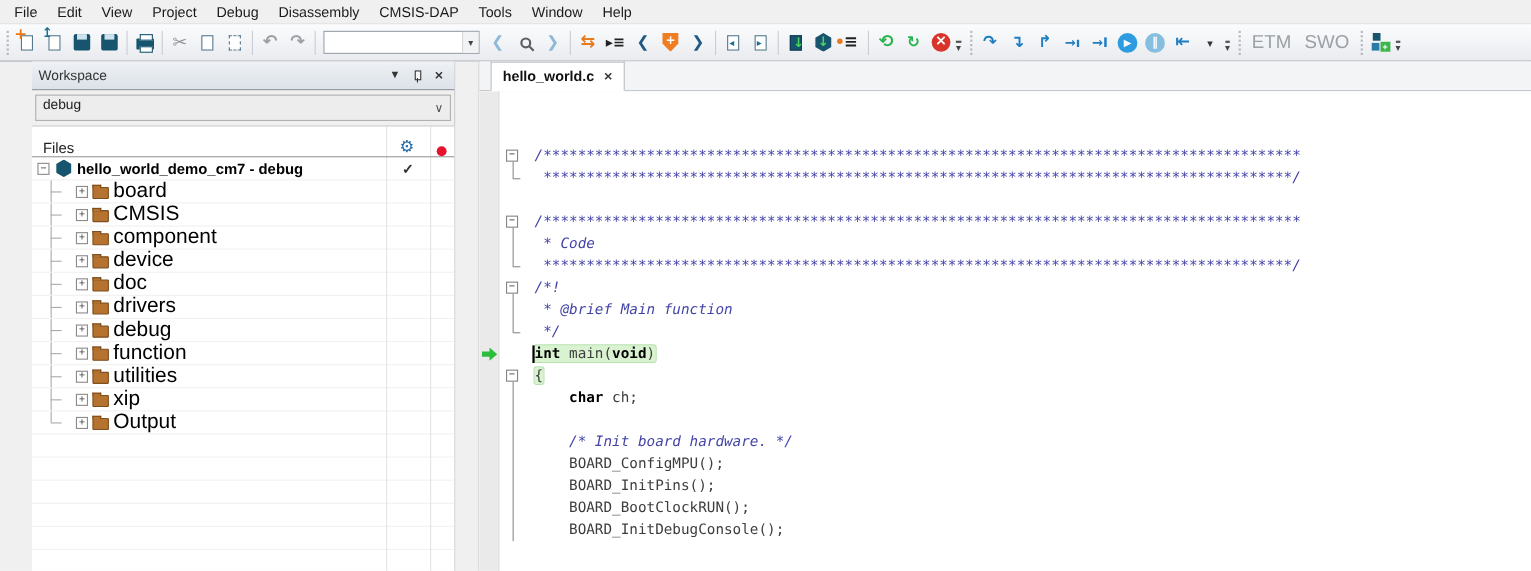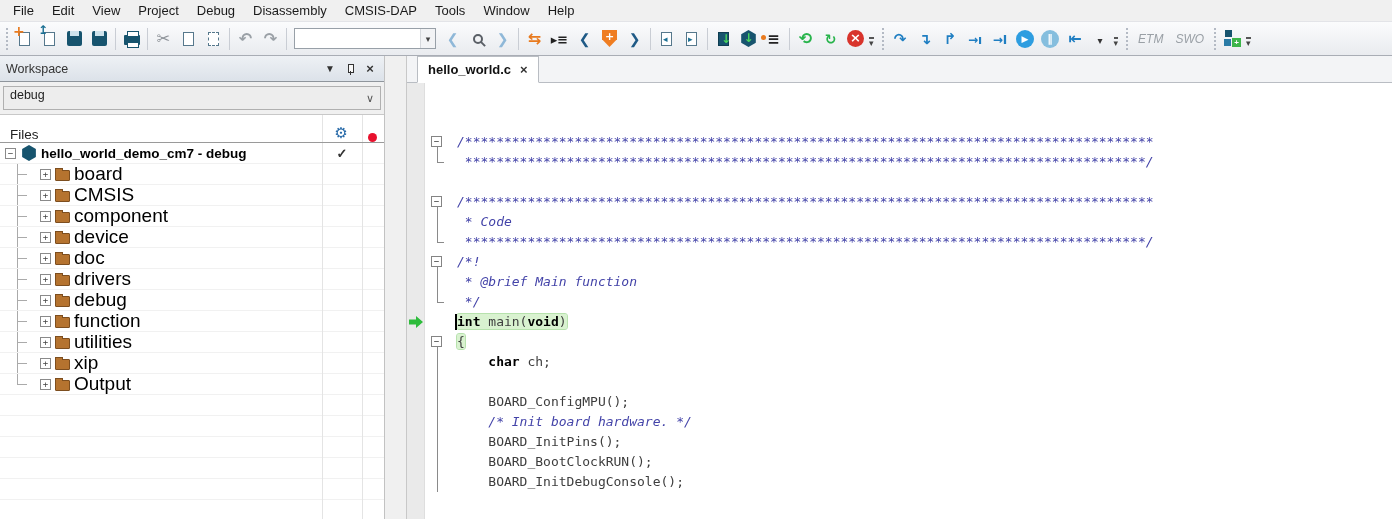--- a/index.html
+++ b/index.html
@@ -12,21 +12,21 @@
   .menu-item { font-size:13px; color:#1a1a1a; padding:0 9px; line-height:21px; cursor:default; }
 
   
   .toolbar { height:35px; background:linear-gradient(#fbfcfd,#e9ebef); border-top:1px solid #e3e4e8;
              border-bottom:1px solid #a9adb5; display:flex; align-items:center; padding:0 2px; flex:0 0 auto; }
   .tbtn { width:25px; height:26px; display:inline-flex; align-items:center; justify-content:center; flex:0 0 auto; }
   .tsep { width:1px; height:22px; background:#c9cdd4; margin:0 3px; flex:0 0 auto; }
   .tgrip { width:0; height:22px; border-left:2px dotted #b4bac4; margin:0 4px; flex:0 0 auto; }
   .tovf { display:inline-flex; flex-direction:column; align-items:center; margin:6px 4px 0 1px; color:#444; flex:0 0 auto; }
   .tovf::before { content:"▾"; font-size:9px; line-height:7px; border-top:2px solid #555; padding-top:1px; }
-  .tlabel { color:#9aa0a6; font-size:12px; padding:0 6px; flex:0 0 auto;font-style:italic; }
+  .tlabel { color:#9aa0a6; font-size:17px; padding:0 6px; flex:0 0 auto; }
   .combo { width:142px; height:21px; background:#fff; border:1px solid #98a0a8; display:inline-flex;
            align-items:center; margin:0 4px; flex:0 0 auto; }
   .combo .cv { flex:1; font-size:12px; padding-left:4px; color:#222; }
   .combo .ca { width:15px; height:100%; display:flex; align-items:center; justify-content:center;
                font-size:9px; color:#444; border-left:1px solid #d5d8dc; background:#f2f3f5; }
   .g { position:relative; display:inline-block; font-style:normal; }
   .gly .g::before { font-family:"DejaVu Sans",sans-serif; font-weight:bold; }
   
   .pgi .g { width:11px; height:14px; background:#fff; border:1px solid #56788c; }
   .i-new .g::before  { content:"+"; position:absolute; top:-9px; left:-7px; color:#e87a1e; font:bold 14px/14px "DejaVu Sans",sans-serif; }
@@ -91,21 +91,21 @@
   .i-stopdbg .g::before { content:"⇤"; color:#1f7ec2; font:bold 16px/16px "DejaVu Sans",sans-serif; }
   .i-dd .g::before { content:"▾"; color:#333; font-size:10px; }
   .i-blocks .g { width:17px; height:17px; }
   .i-blocks .g::before { content:""; position:absolute; left:1px; top:0; width:7px; height:7px;
                          background:#17546e; box-shadow:-1px 9px 0 #2a7ba6; }
   .i-blocks .g::after { content:"+"; position:absolute; right:0; bottom:0; width:9px; height:9px;
                         background:#3cb54a; color:#fff; font:bold 8px/9px "Liberation Sans",sans-serif; text-align:center; }
 
   
   .main { flex:1; display:flex; min-height:0; }
-  .left-panel { width:385px; background:#f0f0f0; border-right:1px solid #c2c2c2; display:flex; flex-direction:column; }
+  .left-panel { width:385px; background:#f0f0f0; border-right:1px solid #c2c2c2; display:flex; flex-direction:column;margin-left:29px; }
   .splitter { width:22px; background:#f0f0f0; border-right:1px solid #c8c8c8; }
 
   
   .wsp-title { height:26px; background:linear-gradient(#eef1f5,#dce2e9); border-bottom:1px solid #8f959c;
                display:flex; align-items:center; padding:0 6px; }
   .wsp-title .tt { flex:1; font-size:12.5px; color:#333; }
   .wsp-btn { width:16px; height:16px; display:flex; align-items:center; justify-content:center;
              color:#333; font-size:10px; margin-left:4px; }
   .pin { position:relative; width:16px; height:16px; margin-left:4px; }
   .pin::before { content:""; position:absolute; left:6px; top:3px; width:4px; height:7px; border:1px solid #333; background:#f8f8f8; }
@@ -580,26 +580,26 @@
               <span class="txt"><span class="pl">    </span><span class="kw">char</span><span class="pl"> ch;</span></span>
             </div>
             <div class="cl">
               <span class="bp-cell"></span>
               <span class="fold-cell f-line"></span>
               <span class="txt"></span>
             </div>
             <div class="cl">
               <span class="bp-cell"></span>
               <span class="fold-cell f-line"></span>
+              <span class="txt"><span class="cm">    /* Init board hardware. */</span></span>
+            </div>
+            <div class="cl">
+              <span class="bp-cell"></span>
+              <span class="fold-cell f-line"></span>
               <span class="txt"><span class="pl">    BOARD_ConfigMPU();</span></span>
-            </div>
-            <div class="cl">
-              <span class="bp-cell"></span>
-              <span class="fold-cell f-line"></span>
-              <span class="txt"><span class="cm">    /* Init board hardware. */</span></span>
             </div>
             <div class="cl">
               <span class="bp-cell"></span>
               <span class="fold-cell f-line"></span>
               <span class="txt"><span class="pl">    BOARD_InitPins();</span></span>
             </div>
             <div class="cl">
               <span class="bp-cell"></span>
               <span class="fold-cell f-line"></span>
               <span class="txt"><span class="pl">    BOARD_BootClockRUN();</span></span>

